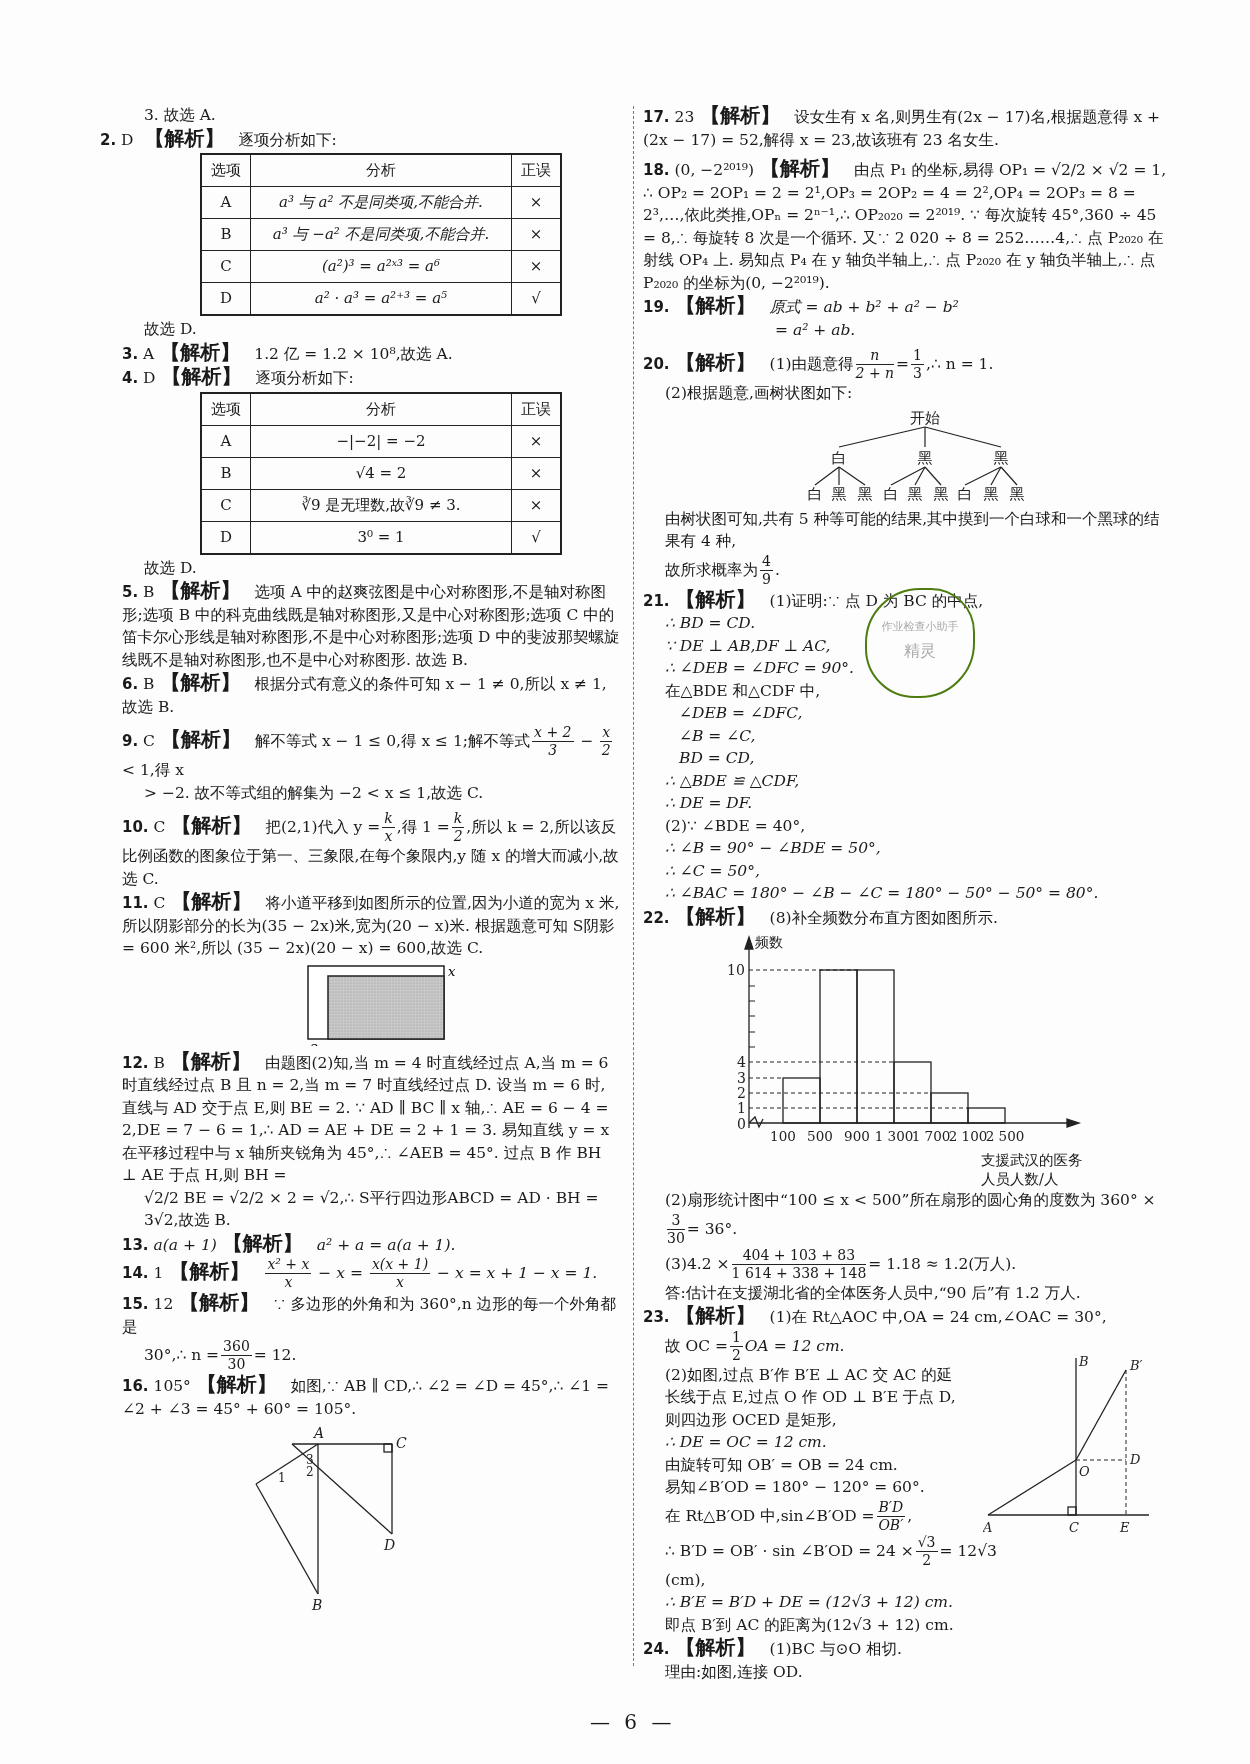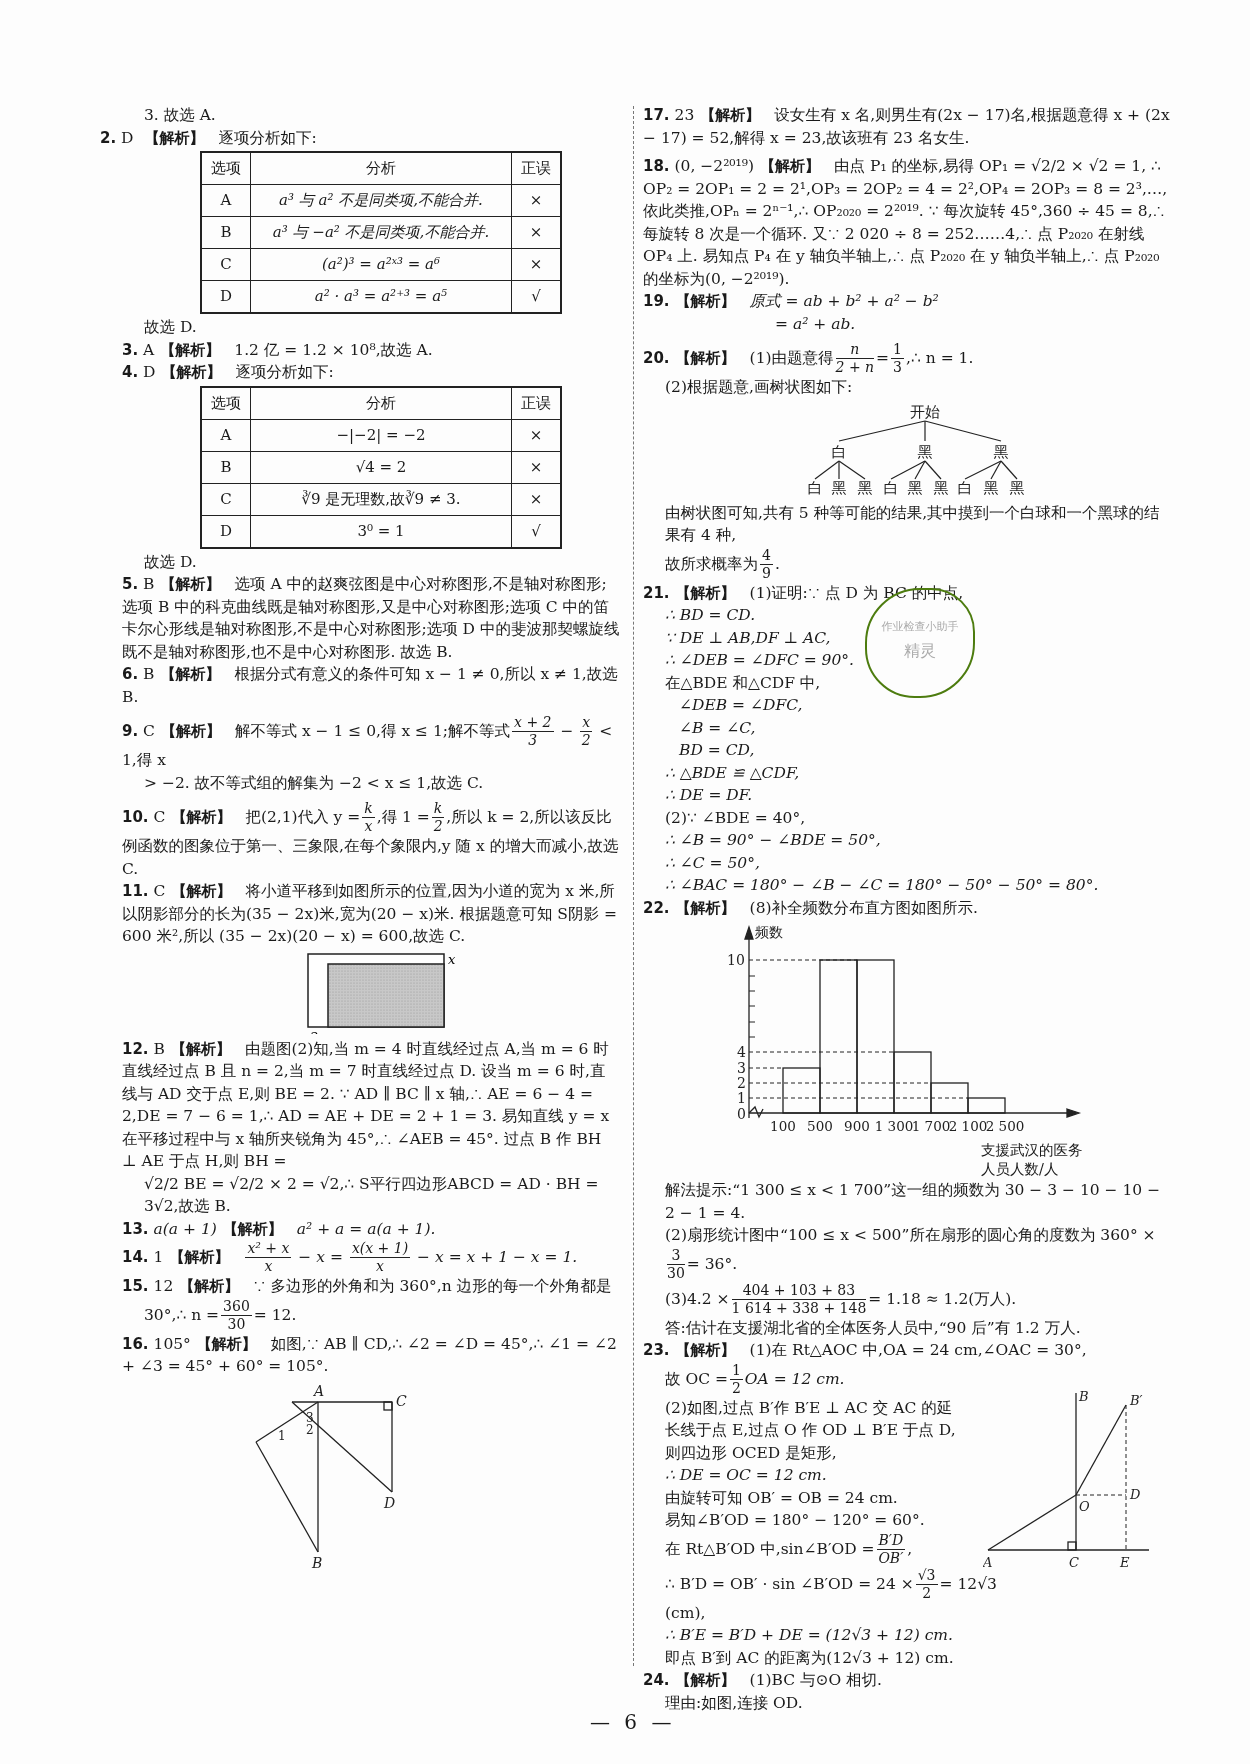--- a/index.html
+++ b/index.html
@@ -5,21 +5,21 @@
   html,body{margin:0;padding:0;background:#fdfdfd;}
   body{width:1250px;height:1764px;position:relative;overflow:hidden;
        font-family:"DejaVu Serif","Liberation Serif",serif;color:#1a1a1a;font-size:15.5px;}
   .page{position:absolute;left:0;top:0;width:1096px;height:1764px;}
   .col{position:absolute;top:104px;line-height:22.5px;}
   .colL{left:122px;width:498px;}
   .colR{left:643px;width:530px;}
   .divider{position:absolute;left:633px;top:106px;height:1560px;border-left:1.5px dashed #777;}
   .q{margin:0;}
   .qn{font-weight:bold;font-family:"DejaVu Sans","Liberation Sans",sans-serif;font-size:15px;}
-  .tag{font-weight:bold;font-family:"DejaVu Sans","Liberation Sans",sans-serif;margin:0 14px 0 6px;font-size:15px;}
+  .tag{font-weight:bold;font-family:"DejaVu Sans","Liberation Sans",sans-serif;margin:0 14px 0 6px;font-size:20px;}
   .ind{padding-left:22px;display:block;}
   .hang{margin-left:-22px;}
   .it{font-style:italic;}
   table.an{border-collapse:collapse;margin:2px 0 2px 78px;width:362px;font-size:15px;border-radius:30px;}
   table.an td{border:1px solid #222;text-align:center;height:31px;padding:0 4px;}
   table.an{border:2px solid #222;}
   .frac{display:inline-flex;flex-direction:column;vertical-align:middle;text-align:center;line-height:17px;font-size:14px;margin:0 2px;}
   .frac span:first-child{border-bottom:1px solid #222;padding:0 2px;}
   .fig{display:block;margin:4px 0;}
   .pageno{position:absolute;left:590px;top:1710px;font-size:20px;letter-spacing:4px;}
@@ -316,21 +316,20 @@
         <text x="177" y="208">500</text>
         <text x="214" y="208">900</text>
         <text x="251" y="208">1 300</text>
         <text x="288" y="208">1 700</text>
         <text x="325" y="208">2 100</text>
         <text x="362" y="208">2 500</text>
       </g>
     </svg>
     <div style="margin:-6px 0 0 338px;width:110px;font-size:14.5px;line-height:19px">支援武汉的医务人员人数/人</div>
     <div class="q">
-      <span class="ind">解法提示:“1 300 ≤ x &lt; 1 700”这一组的频数为 30 − 3 − 10 − 10 − 2 − 1 = 4.</span>
       <span class="ind"><span>(2)扇形统计图中“100 ≤ x &lt; 500”所在扇形的圆心角的度数为 360° ×</span><span class="frac">
             <span>3</span>
             <span>30</span>
           </span><span>= 36°.</span></span>
       <span class="ind"><span>(3)4.2 ×</span><span class="frac">
             <span>404 + 103 + 83</span>
             <span>1 614 + 338 + 148</span>
           </span><span>= 1.18 ≈ 1.2(万人).</span></span>
       <span class="ind">答:估计在支援湖北省的全体医务人员中,“90 后”有 1.2 万人.</span>
     </div>

